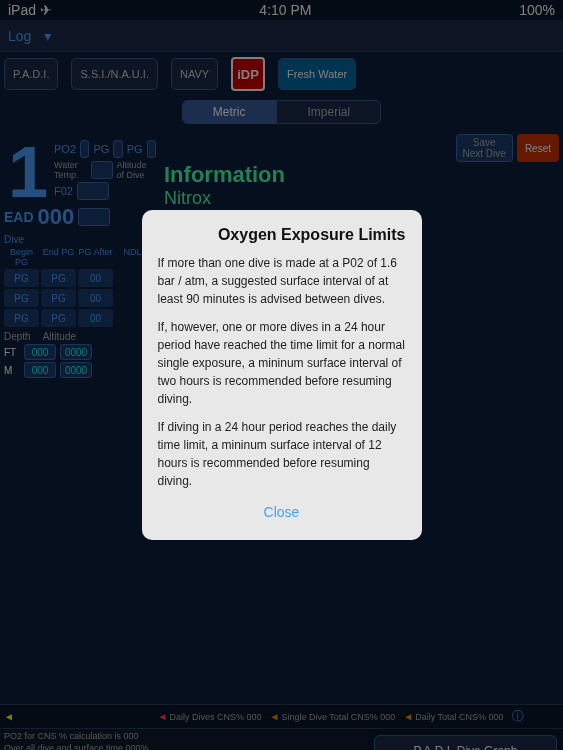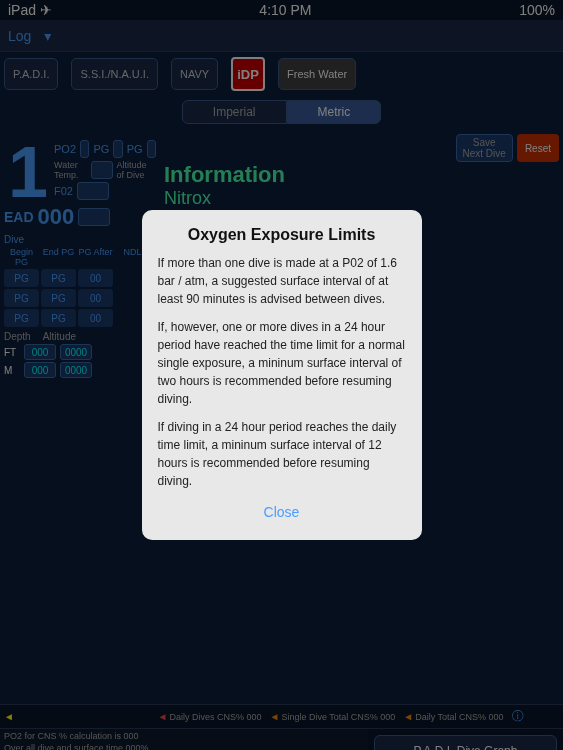--- a/index.html
+++ b/index.html
@@ -60,21 +60,21 @@
       padding: 4px 8px;
       font-size: 11px;
       color: #ccc;
       background: #1a2a4a;
       cursor: pointer;
       height: 32px;
       display: flex;
       align-items: center;
       justify-content: center;
     }
-    .tab-btn.active { background: #404040; color: #fff; }
+    .tab-btn.active { background: #0369a1; color: #fff; }
     .tab-idp {
       background: #cc0000;
       border: 2px solid #fff;
       border-radius: 4px;
       width: 34px;
       height: 34px;
       display: flex;
       align-items: center;
       justify-content: center;
       font-weight: bold;
@@ -359,21 +359,21 @@
     .modal-box {
       background: #e8e8e8;
       border-radius: 10px;
       width: 280px;
       padding: 16px;
       color: #111;
     }
     .modal-title {
       font-size: 16px;
       font-weight: bold;
-      text-align: center;
+      text-align: right;
       margin-bottom: 10px;
       color: #111;
     }
     .modal-text {
       font-size: 12px;
       line-height: 1.5;
       margin-bottom: 10px;
       color: #222;
     }
     .modal-close-btn {
@@ -420,25 +420,25 @@
   </div>
   <div class="tab-idp">
     <span>iDP</span>
   </div>
   <div class="tab-btn active">
     <span>Fresh Water</span>
   </div>
 </div>
 
 <div class="segment-control">
+  <div class="segment-btn active">
+    <span>Metric</span>
+  </div>
   <div class="segment-btn">
     <span>Imperial</span>
-  </div>
-  <div class="segment-btn active">
-    <span>Metric</span>
   </div>
 </div>
 
 <div class="main-content">
 
   <div class="left-panel">
     <div class="dive-number">1</div>
 
     <div class="po2-row" style="margin-top: 8px; margin-left: 50px;">
       <span class="blue-label">PO2</span>

